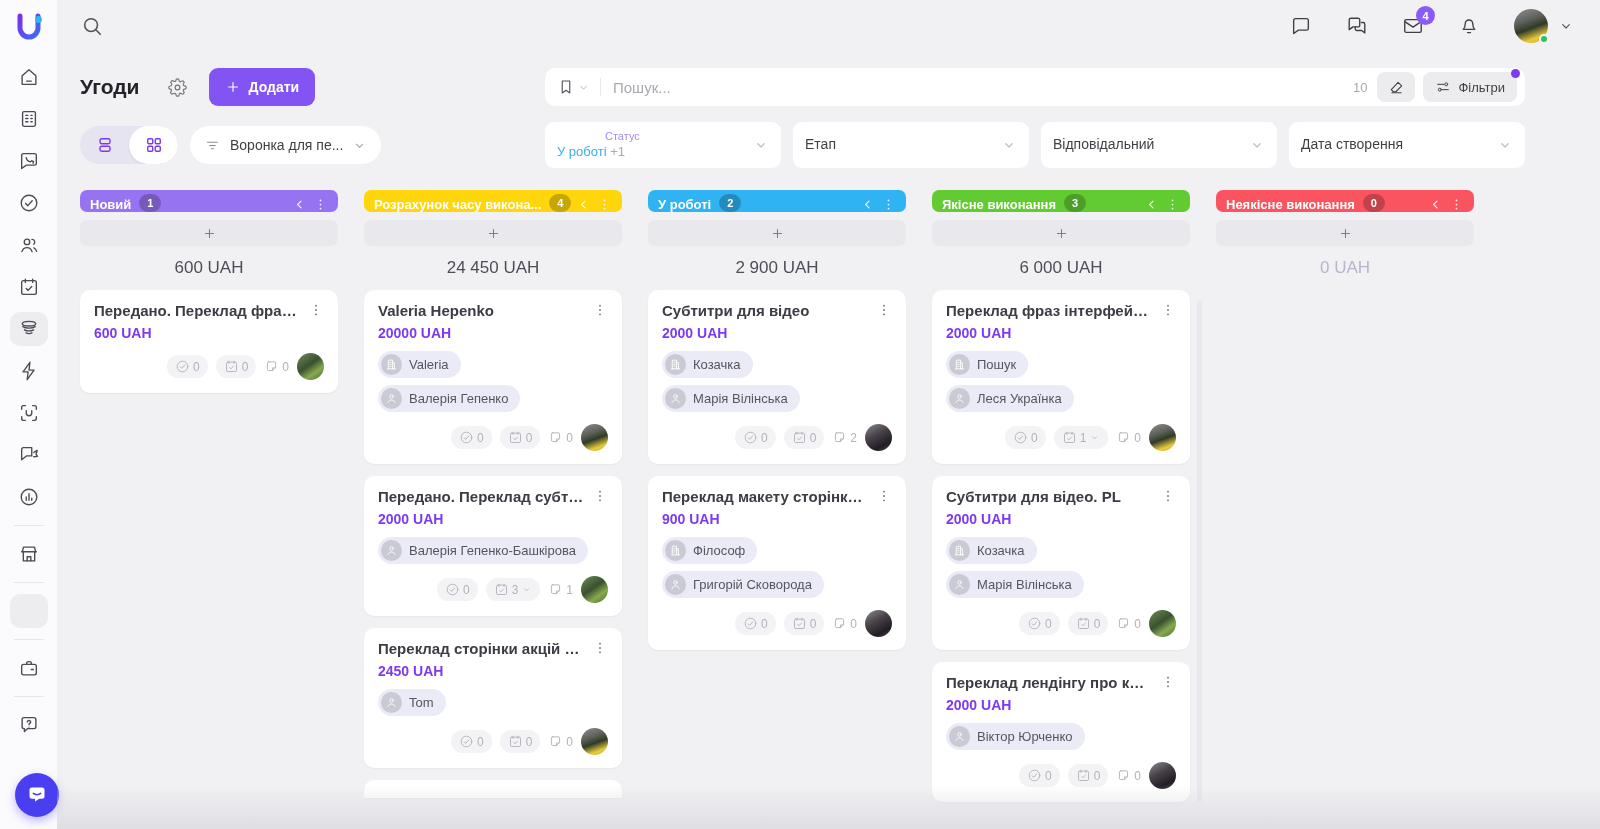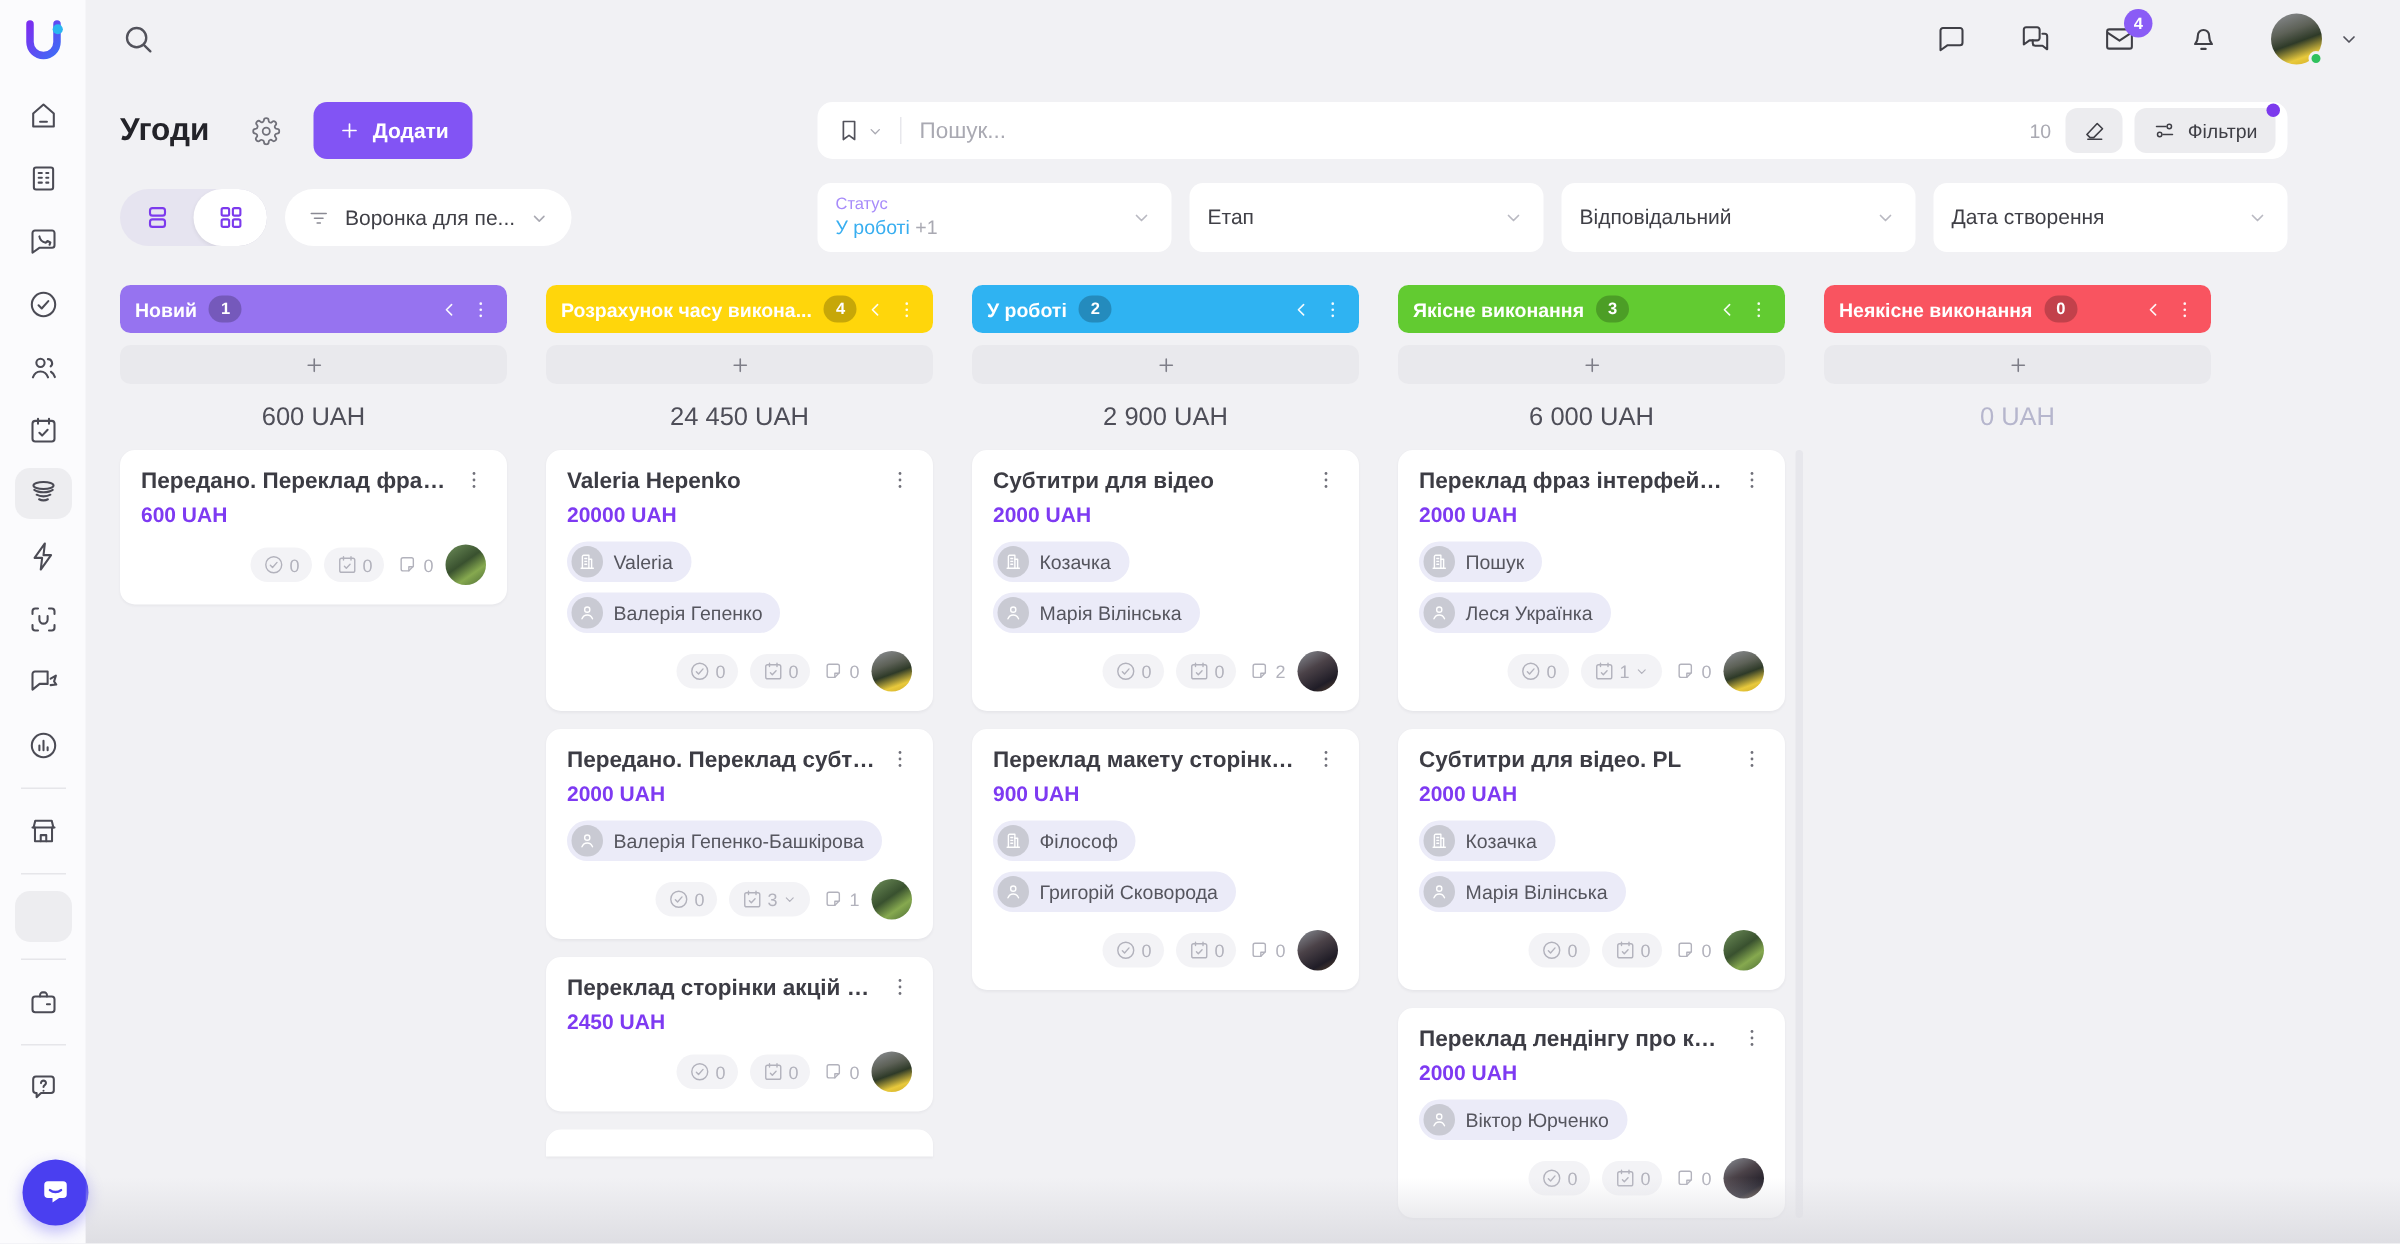--- a/index.html
+++ b/index.html
@@ -50,31 +50,31 @@
   .filter-row { display:flex; align-items:center; padding:16px 75px 0 23px; flex:none; }
   .view-toggle { background:#e6e4f0; border-radius:19px; display:flex; padding:0; height:38px; overflow:hidden; }
   .vt-btn { width:49px; height:38px; display:flex; align-items:center; justify-content:center; color:#7c3aed; cursor:pointer; border-radius:19px; }
   .vt-btn.active { background:#fff; box-shadow:0 1px 3px rgba(0,0,0,.08); }
   .funnel-pill { margin-left:12px; background:#fff; border-radius:19px; height:38px; display:flex; align-items:center; gap:9px; padding:0 14px; font-size:14px; color:#3f3f46; cursor:pointer; }
   .funnel-pill .chev { color:#a9a9b2; }
   .dropdowns { margin-left:auto; width:980px; display:flex; gap:12px; }
   .dd { flex:1; background:#fff; border-radius:9px; height:46px; display:flex; align-items:center; padding:0 12px; cursor:pointer; }
   .dd-lines { display:flex; flex-direction:column; justify-content:center; line-height:1.25; min-width:0; }
   .dd-label { font-size:14px; color:#3f3f46; }
-  .dd-label.small { font-size:11px; color:#a78bfa; }
+  .dd-label.small { font-size:11px; color:#a78bfa;margin-left:48px; }
   .dd-value { font-size:13px; }
   .dd-value .val { color:#38aef0; }
   .dd-value .extra { color:#a9a9b2; }
   .dd .chev { margin-left:auto; color:#b9b9c2; }
 
   
   .board { flex:1; position:relative; overflow:hidden; padding:22px 0 0 23px; }
   .cols { display:flex; gap:26px; }
   .col { width:258px; flex:none; position:relative; }
-  .col-head { height:32px; border-radius:7px; display:flex; align-items:center; padding:0 10px; color:#fff; cursor:grab; }
+  .col-head { height:22px; border-radius:7px; display:flex; align-items:flex-end; padding:0 10px; color:#fff; cursor:grab; }
   .col-name { font-size:13px; font-weight:bold; white-space:nowrap; overflow:hidden; text-overflow:ellipsis; }
   .col-badge { margin-left:8px; min-width:22px; height:18px; border-radius:10px; background:rgba(0,0,0,.22); font-size:11px; font-weight:bold; display:flex; align-items:center; justify-content:center; padding:0 7px; flex:none; }
   .col-head-icons { margin-left:auto; display:flex; align-items:center; gap:6px; flex:none; }
   .col-head-icons .hbtn { display:flex; cursor:pointer; opacity:.95; }
   .add-bar { height:26px; margin-top:8px; background:#e9e9ed; border-radius:7px; display:flex; align-items:center; justify-content:center; color:#7e7e88; cursor:pointer; }
   .col-total { text-align:center; font-size:17px; color:#4e4e58; margin:12px 0; }
   .col-total.empty { color:#b6b6cd; }
   .cards { display:flex; flex-direction:column; gap:12px; }
   .card { background:#fff; border-radius:10px; padding:12px 14px 13px; box-shadow:0 1px 2px rgba(30,30,60,.05); cursor:pointer; }
   .card-top { display:flex; align-items:flex-start; }
@@ -603,20 +603,31 @@
                   <div class="card-title">Переклад сторінки акцій ENG</div>
                   <span class="kebab">
                     <svg viewBox="0 0 24 24" width="16" height="16" class="ic">
                       <circle cx="12" cy="5.5" r="1.4" fill="currentColor" stroke="none"></circle>
                       <circle cx="12" cy="12" r="1.4" fill="currentColor" stroke="none"></circle>
                       <circle cx="12" cy="18.5" r="1.4" fill="currentColor" stroke="none"></circle>
                     </svg>
                   </span>
                 </div>
                 <div class="amount">2450 UAH</div>
+                <div class="chips">
+                  <span class="chip">
+                    <span class="chip-ic">
+                      <svg viewBox="0 0 24 24" width="13" height="13" class="ic">
+                        <circle cx="12" cy="8.2" r="3.2"></circle>
+                        <path d="M5.5 19.5c1.2-3.2 3.8-4.8 6.5-4.8s5.3 1.6 6.5 4.8"></path>
+                      </svg>
+                    </span>
+                    <span class="chip-label">Tom</span>
+                  </span>
+                </div>
                 <div class="card-foot">
                   <span class="stat pill">
                     <svg viewBox="0 0 24 24" width="15" height="15" class="ic thin">
                       <circle cx="12" cy="12" r="8.5"></circle>
                       <path d="M8.4 12.6l2.3 2.3 4.8-5.4"></path>
                     </svg>
                     <span>0</span>
                   </span>
                   <span class="stat pill">
                     <svg viewBox="0 0 24 24" width="15" height="15" class="ic thin">

